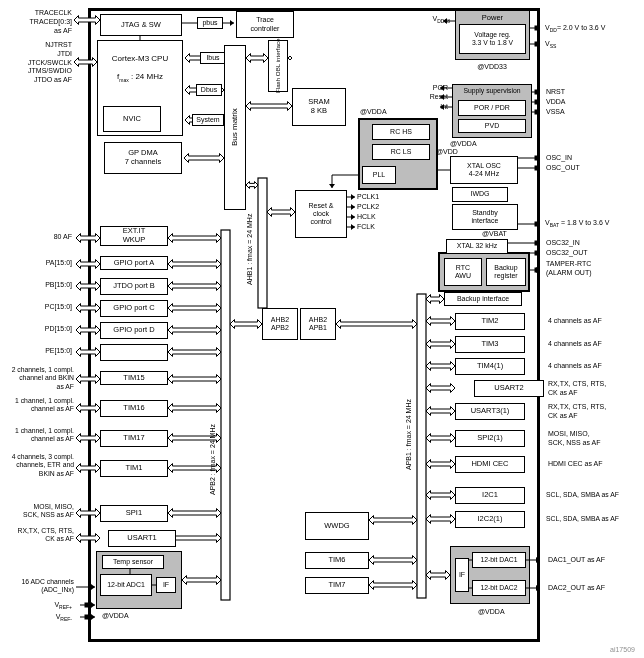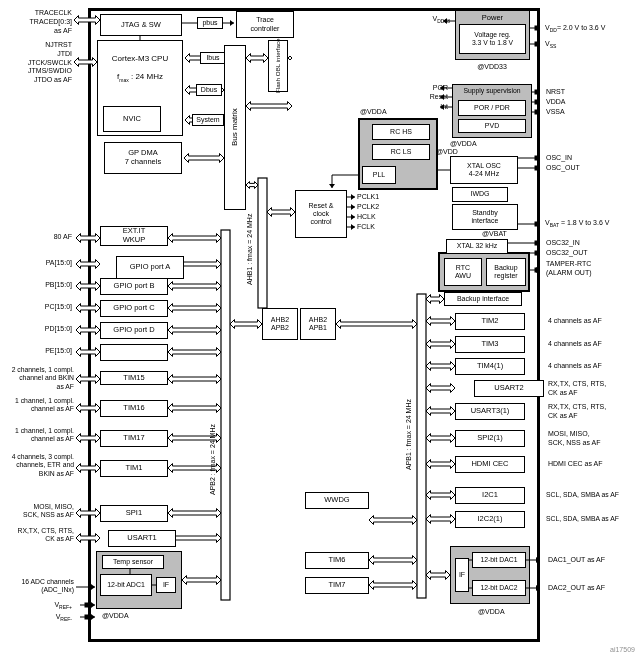--- a/index.html
+++ b/index.html
@@ -169,20 +169,22 @@
 
   <div class="blk" style="left:200px;top:52px;width:26px;height:12px;font-size:7px">Ibus</div>
   <div class="blk" style="left:196px;top:84px;width:26px;height:12px;font-size:7px">Dbus</div>
   <div class="blk" style="left:192px;top:114px;width:32px;height:12px;font-size:7px">System</div>
 
   <div class="blk" style="left:104px;top:142px;width:78px;height:32px">GP DMA
 7 channels</div>
   <div class="blk vtext" style="left:224px;top:45px;width:22px;height:165px;font-size:8px">Bus matrix</div>
   <div class="blk vtext" style="left:268px;top:40px;width:20px;height:52px;font-size:6.2px">Flash OBL
 interface</div>
+  <div class="blk" style="left:292px;top:88px;width:54px;height:38px">SRAM
+8 KB</div>
 
   <div class="blk" style="left:295px;top:190px;width:52px;height:48px;font-size:7px">Reset &amp;
 clock
 control</div>
   <div class="lbl" style="left:357px;top:193px;width:40px">PCLK1</div>
   <div class="lbl" style="left:357px;top:203px;width:40px">PCLK2</div>
   <div class="lbl" style="left:357px;top:213px;width:40px">HCLK</div>
   <div class="lbl" style="left:357px;top:223px;width:40px">FCLK</div>
 
   <div class="lbl" style="left:360px;top:108px;width:40px">@VDDA</div>
@@ -218,37 +220,37 @@
 register</div>
   <div class="blk" style="left:444px;top:292px;width:78px;height:14px;font-size:7px">Backup interface</div>
 
   <div class="blk" style="left:262px;top:308px;width:36px;height:32px;font-size:7px">AHB2
 APB2</div>
   <div class="blk" style="left:300px;top:308px;width:36px;height:32px;font-size:7px">AHB2
 APB1</div>
 
   <div class="blk" style="left:100px;top:226px;width:68px;height:20px">EXT.IT
 WKUP</div>
-  <div class="blk" style="left:116px;top:256px;width:68px;height:23px">GPIO port A</div>
-  <div class="blk" style="left:100px;top:278px;width:68px;height:17px">GPIO port B</div>
+  <div class="blk" style="left:100px;top:256px;width:68px;height:14px">GPIO port A</div>
+  <div class="blk" style="left:100px;top:278px;width:68px;height:17px">JTDO port B</div>
   <div class="blk" style="left:100px;top:300px;width:68px;height:17px">GPIO port C</div>
   <div class="blk" style="left:100px;top:322px;width:68px;height:17px">GPIO port D</div>
   <div class="blk" style="left:100px;top:344px;width:68px;height:17px"></div>
   <div class="blk" style="left:100px;top:371px;width:68px;height:14px">TIM15</div>
   <div class="blk" style="left:100px;top:400px;width:68px;height:17px">TIM16</div>
   <div class="blk" style="left:100px;top:430px;width:68px;height:17px">TIM17</div>
   <div class="blk" style="left:100px;top:460px;width:68px;height:17px">TIM1</div>
   <div class="blk" style="left:100px;top:505px;width:68px;height:17px">SPI1</div>
   <div class="blk" style="left:108px;top:530px;width:68px;height:17px">USART1</div>
   <div class="blk" style="left:102px;top:555px;width:62px;height:14px;font-size:7px">Temp sensor</div>
   <div class="blk" style="left:100px;top:574px;width:52px;height:22px;font-size:7px">12-bit ADC1</div>
   <div class="blk" style="left:156px;top:577px;width:20px;height:16px;font-size:7px">IF</div>
   <div class="lbl" style="left:102px;top:612px;width:44px">@VDDA</div>
 
-  <div class="blk" style="left:305px;top:492px;width:64px;height:17px">WWDG</div>
+  <div class="blk" style="left:305px;top:512px;width:64px;height:28px">WWDG</div>
   <div class="blk" style="left:305px;top:552px;width:64px;height:17px">TIM6</div>
   <div class="blk" style="left:305px;top:577px;width:64px;height:17px">TIM7</div>
 
   <div class="blk" style="left:455px;top:313px;width:70px;height:17px">TIM2</div>
   <div class="blk" style="left:455px;top:336px;width:70px;height:17px">TIM3</div>
   <div class="blk" style="left:455px;top:358px;width:70px;height:17px">TIM4(1)</div>
   <div class="blk" style="left:474px;top:380px;width:70px;height:17px">USART2</div>
   <div class="blk" style="left:455px;top:403px;width:70px;height:17px">USART3(1)</div>
   <div class="blk" style="left:455px;top:430px;width:70px;height:17px">SPI2(1)</div>
   <div class="blk" style="left:455px;top:456px;width:70px;height:17px">HDMI CEC</div>

